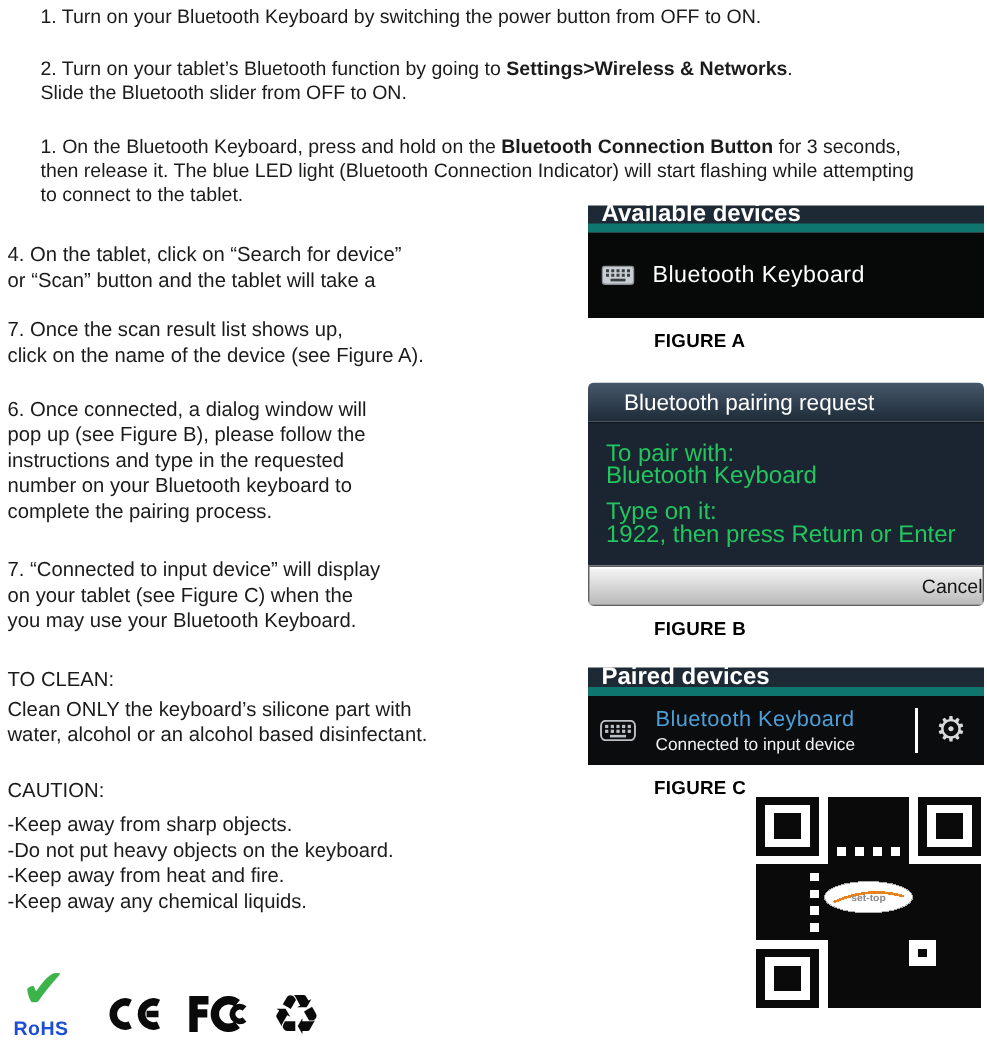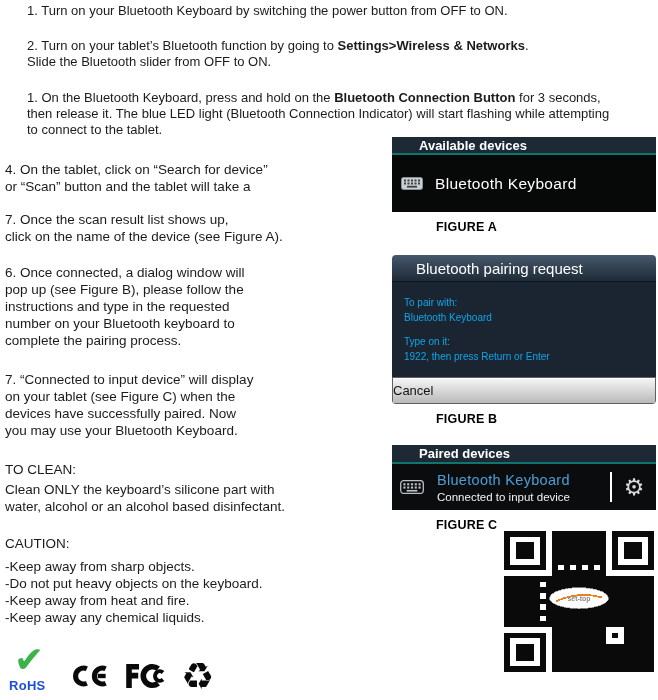--- a/index.html
+++ b/index.html
@@ -24,44 +24,44 @@
   .clean-h { margin-bottom:3px; }
   .clean-b { margin-bottom:20px; }
   .caution-h { margin-bottom:6px; }
 
   
   .fig { width:264px; }
   .fig-label { margin-top:8px; font-size:12.5px; font-weight:800; letter-spacing:.2px; color:#000;padding-left:44px; }
 
   .panel-header {
     height:18px; background:#1d2a36; color:#fff;
-    font-size:13px; font-weight:600;
-    display:flex; align-items:center; padding-left:27px;
-    border-bottom:2px solid #0f766e;
+    font-size:16px; font-weight:600;
+    display:flex; align-items:center; padding-left:9px;
+    border-bottom:6px solid #0f766e;
   }
   .panel-body { background:#070808; }
 
   .figA-body { height:57px; display:flex; align-items:center; padding-left:9px; }
   .figA-name { color:#ffffff; font-size:15.5px; margin-left:12px; letter-spacing:.3px; }
 
   .figB { border-radius:4px; overflow:hidden; }
   .figB-title {
     height:27px; background:linear-gradient(#46586b, #1e2b38);
     color:#fff; font-size:15px; display:flex; align-items:center; padding-left:24px;
     border-bottom:1px solid #0d151c;
   }
   .figB-body {
-    height:95px; background:#1a2531; color:#0ea5e9;
-    font-size:10px; line-height:15px; padding:13px 10px 0 12px;
+    height:95px; background:#1a2531; color:#22c55e;
+    font-size:16px; line-height:15px; padding:13px 10px 0 12px;
   }
   .figB-stanza2 { margin-top:9px; }
   .figB-cancel {
     height:27px; background:linear-gradient(#f7f7f7,#b9b9b9);
     border:1px solid #5f5f5f; box-shadow:inset 0 1px 0 #ffffff;
-    display:flex; align-items:center; justify-content:flex-start;
+    display:flex; align-items:center; justify-content:flex-end;
     font-size:13px; color:#141414; cursor:pointer;
   }
 
   .figC-header { height:19px; }
   .figC-body { height:46px; display:flex; align-items:center; padding-left:8px; background:#0a0c0e; }
   .figC-text { margin-left:13px; }
   .figC-name { color:#4d9fd8; font-size:14.5px; letter-spacing:.3px; }
   .figC-status { color:#f2f2f2; font-size:11.5px; margin-top:3px; }
   .figC-divider { width:2px; height:30px; background:#ffffff; margin-left:auto; }
   .figC-gear {
@@ -119,21 +119,20 @@
   <div class="step6">
       <div>6. Once connected, a dialog window will</div>
       <div>pop up (see Figure B), please follow the</div>
       <div>instructions and type in the requested</div>
       <div>number on your Bluetooth keyboard to</div>
       <div>complete the pairing process.</div>
     </div>
   <div class="step7">
       <div>7. “Connected to input device” will display</div>
       <div>on your tablet (see Figure C) when the</div>
-      <div>devices have successfully paired. Now</div>
       <div>you may use your Bluetooth Keyboard.</div>
     </div>
   <div class="clean-h">TO CLEAN:</div>
   <div class="clean-b">
       <div>Clean ONLY the keyboard’s silicone part with</div>
       <div>water, alcohol or an alcohol based disinfectant.</div>
     </div>
   <div class="caution-h">CAUTION:</div>
   <div>
       <div>-Keep away from sharp objects.</div>

